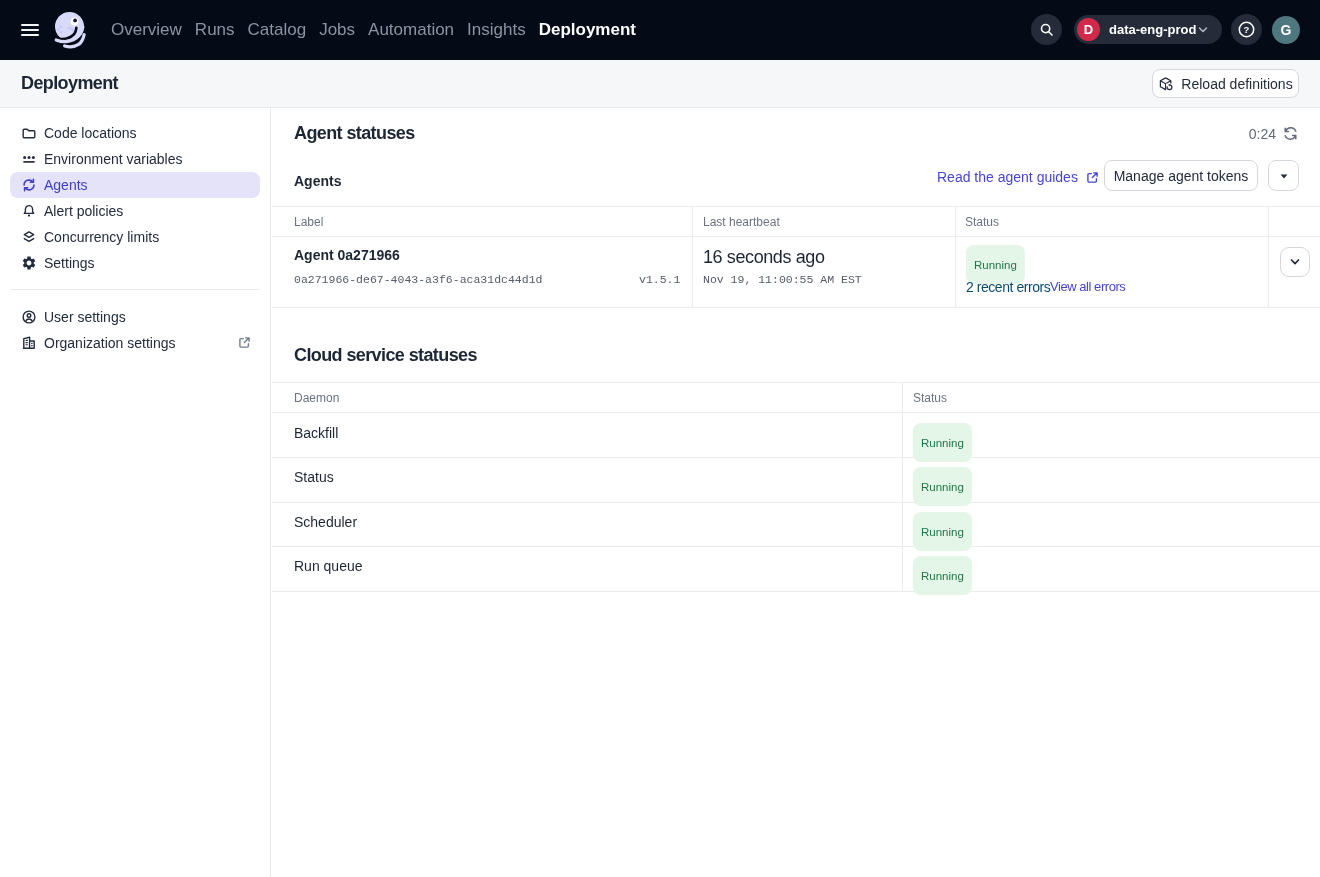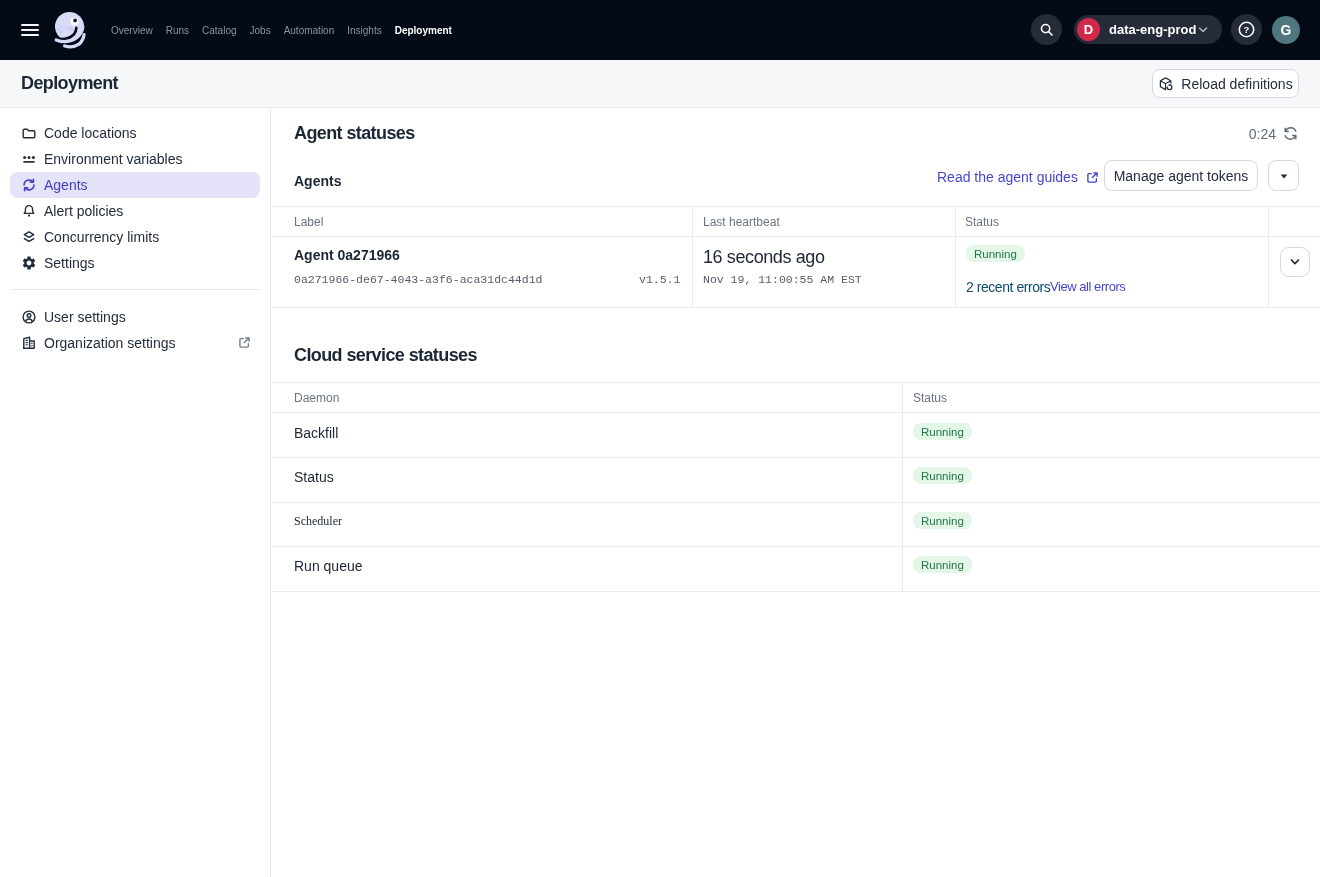--- a/index.html
+++ b/index.html
@@ -3,21 +3,21 @@
 <meta charset="utf-8">
 <style>
   * { margin:0; padding:0; box-sizing:border-box; }
   html,body { width:1320px; height:877px; background:#fff; font-family:"Liberation Sans", sans-serif; overflow:hidden; }
   .abs { position:absolute; }
   
   .nav { position:absolute; left:0; top:0; width:1320px; height:60px; background:#050a17; }
   .burger { position:absolute; left:21px; top:24px; width:18px; height:12px; }
   .burger div { height:2.4px; background:#f3f5f8; border-radius:1px; margin-bottom:2.4px; }
   .logo { position:absolute; left:48px; top:8px; }
-  .navlinks { position:absolute; left:111px; top:0; height:60px; display:flex; align-items:center; gap:13px; font-size:10px; color:#8b93a2; }
+  .navlinks { position:absolute; left:111px; top:0; height:60px; display:flex; align-items:center; gap:13px; font-size:17px; color:#8b93a2; }
   .navlinks .active { color:#ffffff; font-weight:700; }
   .circbtn { position:absolute; top:14px; width:31px; height:31px; border-radius:50%; background:#252b39; display:flex; align-items:center; justify-content:center; }
   .depl-pill { position:absolute; left:1074px; top:15px; width:148px; height:29px; border-radius:15px; background:#252b39; display:flex; align-items:center; padding:0 13px 0 3px; color:#fff; font-size:13px; font-weight:700; white-space:nowrap; }
   .depl-pill svg { margin-left:auto; }
   .depl-pill .dcirc { width:23px; height:23px; border-radius:50%; background:#d2294b; color:#fff; font-size:13px; font-weight:700; display:flex; align-items:center; justify-content:center; margin-right:9px; }
   .avatar { position:absolute; left:1272px; top:16px; width:28px; height:28px; border-radius:50%; background:#4f777f; color:#fff; font-size:14px; font-weight:700; display:flex; align-items:center; justify-content:center; }
   
   .pagehead { position:absolute; left:0; top:60px; width:1320px; height:48px; background:#f5f7f9; border-bottom:1px solid #e8eaed; }
   .pagehead h1 { position:absolute; left:21px; top:13px; font-size:18px; font-weight:700; color:#1c2634; letter-spacing:-0.6px; }
   .reloadbtn { position:absolute; left:1152px; top:9px; width:147px; height:29px; background:#ffffff; border:1px solid #d4d8de; border-radius:8px; display:flex; align-items:center; justify-content:center; gap:7px; font-size:14px; color:#232c3d; }
@@ -28,21 +28,21 @@
   .side-item svg { flex:none; }
   .side-item.sel { background:#e4e3fa; color:#4441bd; }
   .side-div { height:1px; background:#e8eaed; margin:13px 10px 14px 10px; }
   .ext-right { position:absolute; right:8px; top:5px; }
   
   .main { position:absolute; left:272px; top:108px; width:1048px; height:769px; background:#fff;padding-left:32px; }
   h2.sect { font-size:18px; font-weight:700; color:#1c2634; letter-spacing:-0.6px; }
   .muted { color:#6a7382; }
   .mono { font-family:"Liberation Mono", monospace; }
   .link { color:#4645ce; }
-  .tag-green { display:inline-flex; align-items:center; height:17px; padding:0 8px; background:#e3f6e7; border-radius:8px; color:#20784a; font-size:11.5px; }
+  .tag-green { display:inline-flex; align-items:center; height:39px; padding:0 8px; background:#e3f6e7; border-radius:8px; color:#20784a; font-size:11.5px; }
   .hline { position:absolute; left:0; width:1048px; height:1px; background:#e9ebee; }
   .vline { position:absolute; width:1px; background:#e9ebee; }
   .btn { background:#fff; border:1px solid #d4d8de; border-radius:8px; color:#232c3d; font-size:14px; display:flex; align-items:center; justify-content:center; }
   .rowbtn { position:absolute; width:30px; height:30px; border-radius:9px; }
 </style>
 </head>
 <body>
 
 <div class="nav">
   <div class="burger">
@@ -237,19 +237,19 @@
   <div class="hline" style="top:349px;"></div>
   <div class="hline" style="top:394px;"></div>
   <div class="hline" style="top:438px;"></div>
   <div class="hline" style="top:483px;"></div>
   <div class="vline" style="left:630px; top:274px; height:209px;"></div>
   <div class="abs muted" style="left:22px; top:283px; font-size:12px;">Daemon</div>
   <div class="abs muted" style="left:641px; top:283px; font-size:12px;">Status</div>
 
   <div class="abs" style="left:22px; top:317px; font-size:14px; color:#1c2634;">Backfill</div>
   <div class="abs" style="left:22px; top:361px; font-size:14px; color:#1c2634;">Status</div>
-  <div class="abs" style="left:22px; top:406px; font-size:12px; color:#1c2634;font-family:Liberation Serif, serif;">Scheduler</div>
+  <div class="abs" style="left:22px; top:406px; font-size:14px; color:#1c2634;">Scheduler</div>
   <div class="abs" style="left:22px; top:450px; font-size:14px; color:#1c2634;">Run queue</div>
   <div class="tag-green abs" style="left:641px; top:315px;">Running</div>
   <div class="tag-green abs" style="left:641px; top:359px;">Running</div>
   <div class="tag-green abs" style="left:641px; top:404px;">Running</div>
   <div class="tag-green abs" style="left:641px; top:448px;">Running</div>
 </div>
 
 </body></html>

